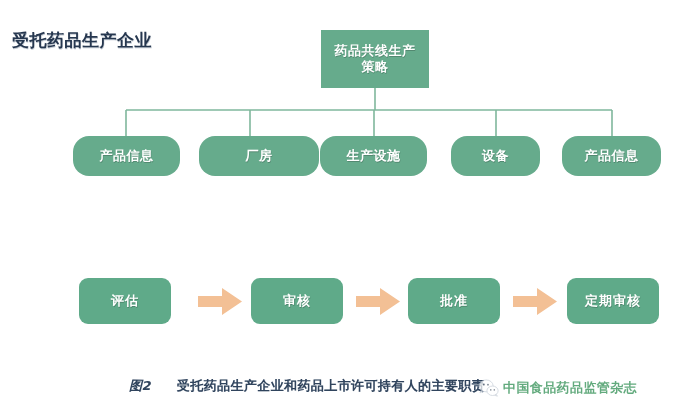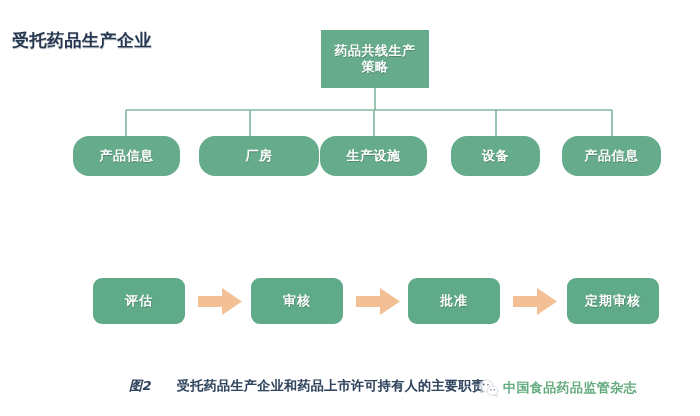--- a/index.html
+++ b/index.html
@@ -95,21 +95,21 @@
     font-size: 13px;
     font-weight: bold;
     letter-spacing: 1px;
     display: flex;
     align-items: center;
     justify-content: center;
     text-align: center;
     box-sizing: border-box;
     text-shadow: 0.6px 0.6px 0 rgba(55,90,75,0.45);
   }
-  #flow-node-0 { left: 93px;  width: 92px; }
+  #flow-node-0 { left: 79px;  width: 92px; }
   #flow-node-1 { left: 251px; width: 92px; }
   #flow-node-2 { left: 408px; width: 92px; }
   #flow-node-3 { left: 567px; width: 92px; }
 
   .flow-arrow {
     position: absolute;
     top: 288px;
     width: 44px;
     height: 27px;
   }

